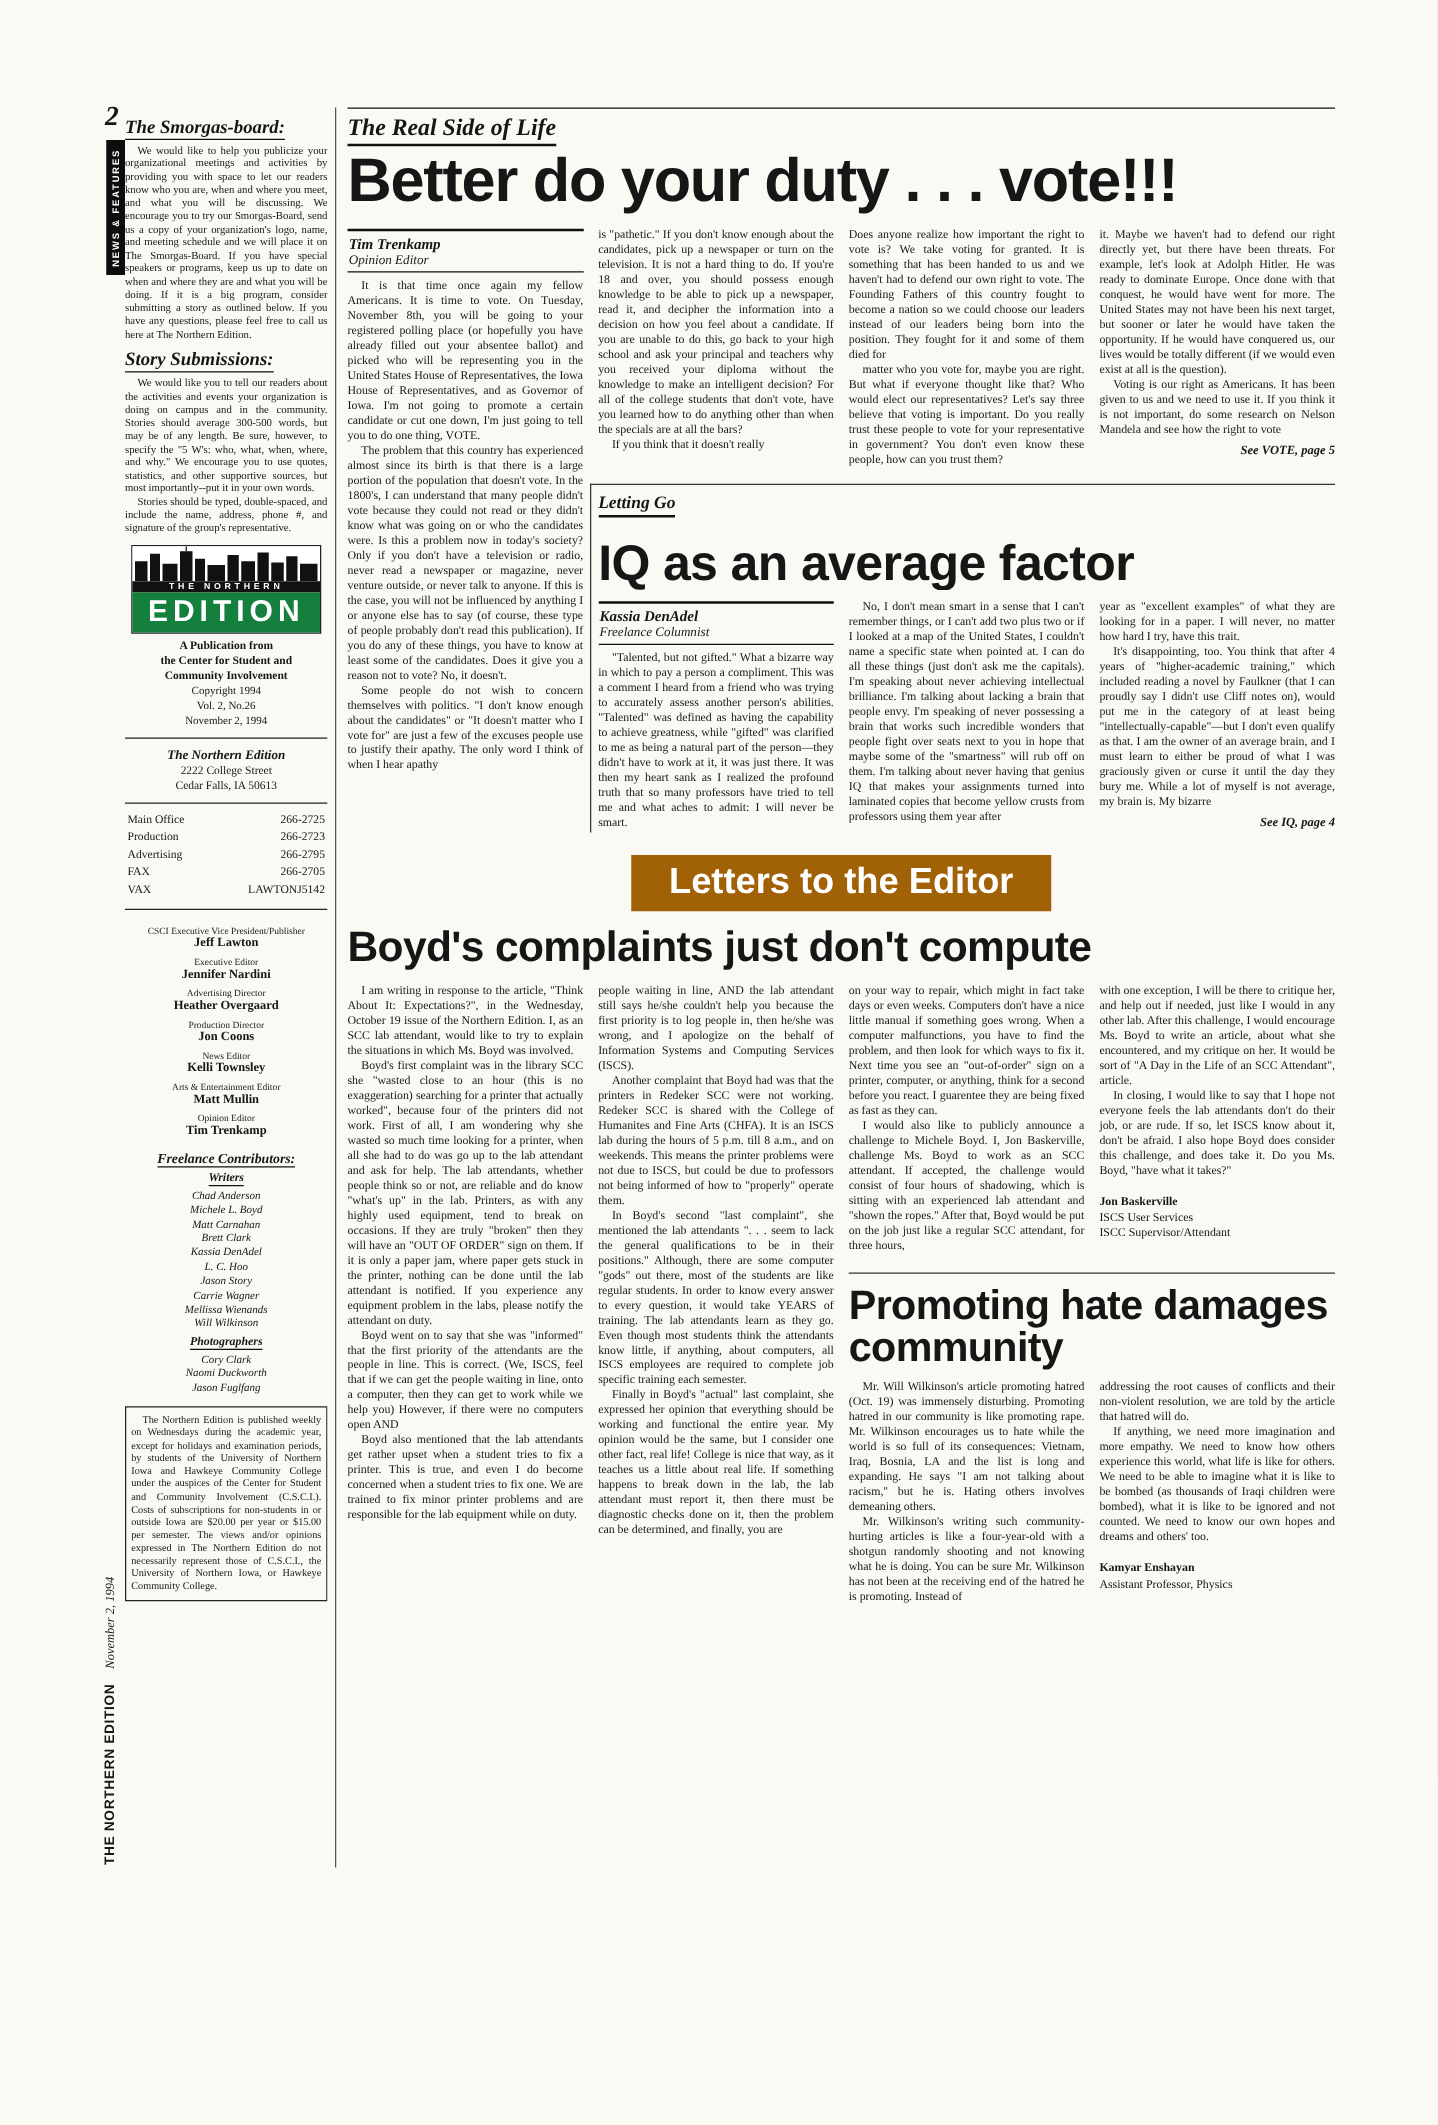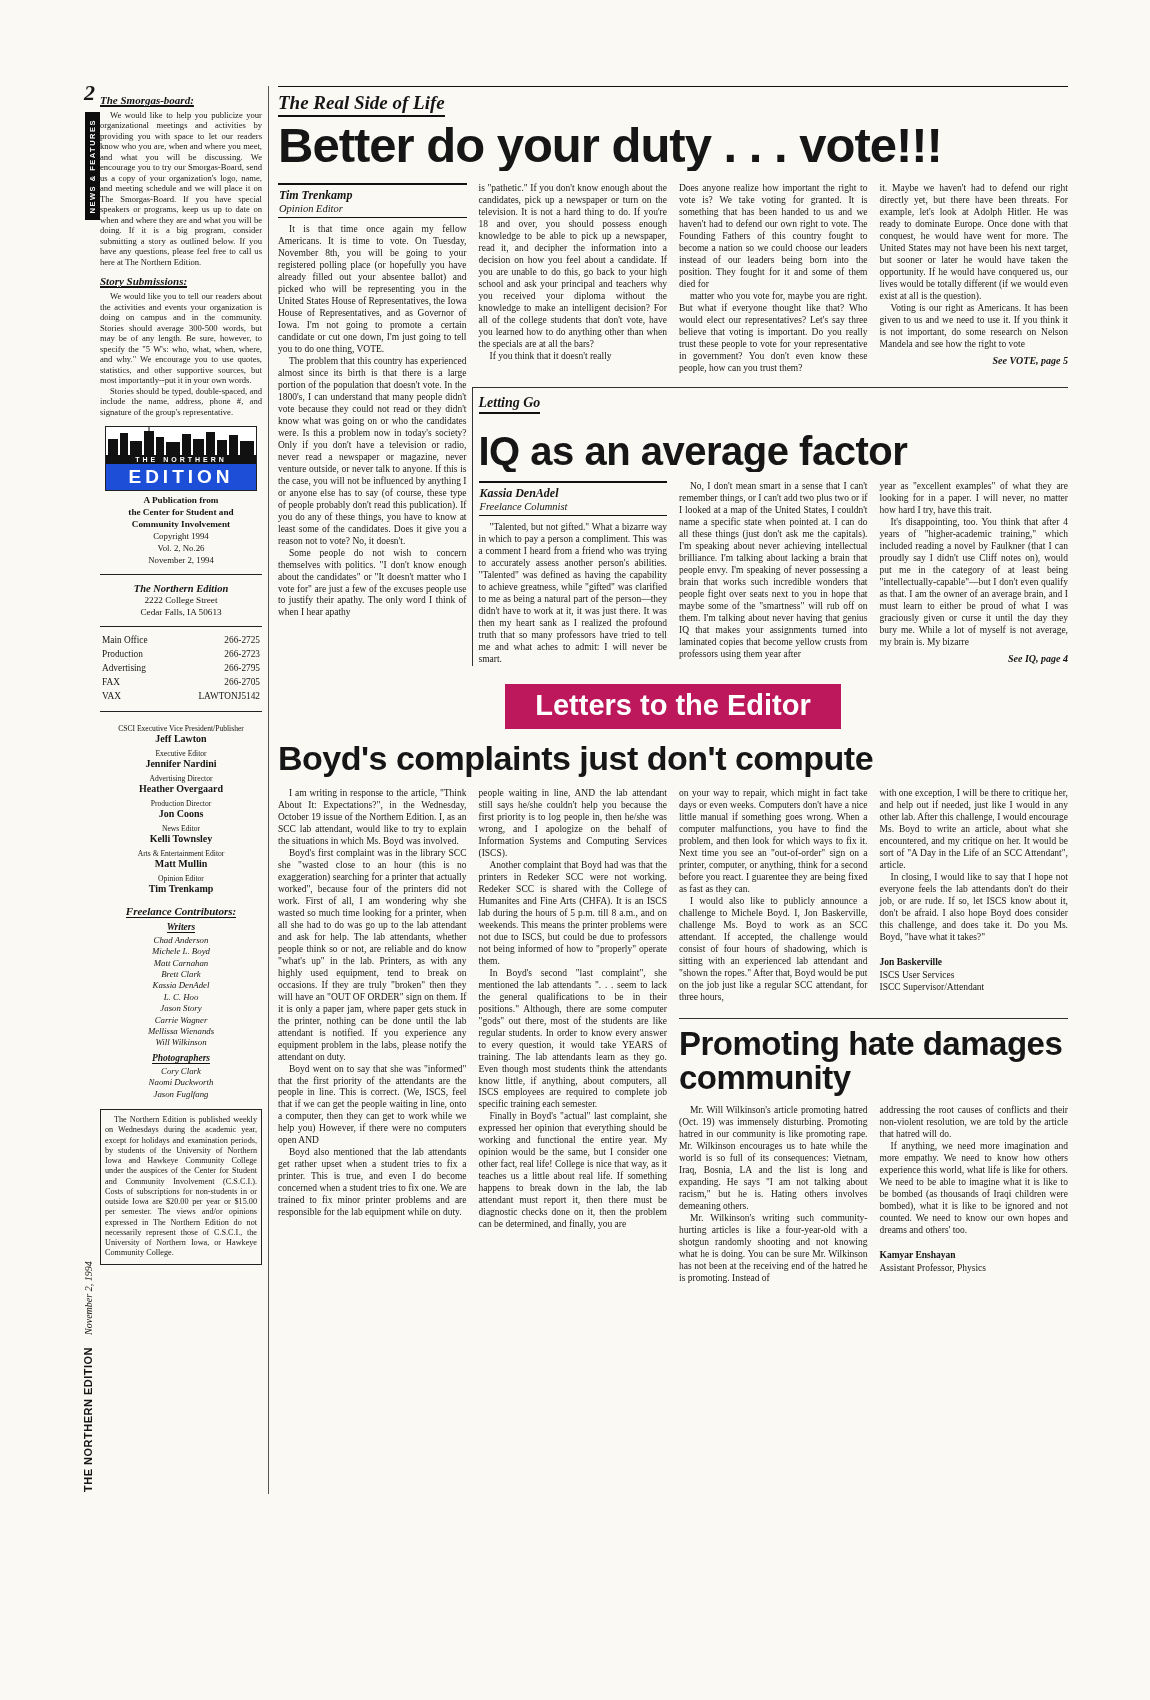--- a/index.html
+++ b/index.html
@@ -12,26 +12,26 @@
   .section-banner span { writing-mode:vertical-rl; transform:rotate(180deg); color:#fff; font-family:"Liberation Sans",sans-serif; font-weight:bold; font-size:7.5px; letter-spacing:1.5px; white-space:nowrap; }
   .spine { position:absolute; left:82px; top:1492px; width:230px; transform:rotate(-90deg); transform-origin:0 0; display:flex; gap:12px; align-items:baseline; white-space:nowrap; }
   .spine-title { font-family:"Liberation Sans",sans-serif; font-weight:bold; font-size:11px; letter-spacing:.5px; }
   .spine-date { font-style:italic; font-size:10px; }
   .vrule { position:absolute; left:268px; top:86px; width:1px; height:1408px; background:#555; }
 
   
   .sidebar { position:absolute; left:100px; top:86px; width:162px; height:1410px; overflow:hidden; }
   .pr-box { border:1.5px solid #222; padding:9px 4px; text-align:center; }
   .pr-title div { font-style:italic; font-size:15.5px; line-height:1.55; }
-  .sb-heading { font-weight:bold; font-style:italic; font-size:11px; border-bottom:1.5px solid #111; width:fit-content; margin:8px 0 3px;text-decoration:underline; }
+  .sb-heading { font-weight:bold; font-style:italic; font-size:15px; border-bottom:1.5px solid #111; width:fit-content; margin:8px 0 3px; }
   .sb-body p { font-size:8.6px; line-height:1.22; text-align:justify; text-indent:10px; }
   .logo { margin:9px auto 4px; width:152px; border:1px solid #222; }
   .skyline { display:block; width:100%; height:28px; background:#fff; }
   .logo-top { background:#111; color:#fff; text-align:center; font-family:"Liberation Sans",sans-serif; font-weight:bold; font-size:7px; letter-spacing:3px; padding:1px 0; }
-  .logo-main { background:#1d4ed8; color:#fff; text-align:center; font-family:"Liberation Sans",sans-serif; font-weight:bold; font-size:19px; letter-spacing:4px; padding:2px 0; }
+  .logo-main { background:#15803d; color:#fff; text-align:center; font-family:"Liberation Sans",sans-serif; font-weight:bold; font-size:24px; letter-spacing:4px; padding:2px 0; }
   .pub { text-align:center; margin-top:4px; }
   .pub-lines div { font-weight:bold; font-size:9.2px; line-height:1.3; }
   .pub-meta div { font-size:8.8px; line-height:1.35; }
   .address { text-align:center; margin-top:7px; }
   .addr-name { font-weight:bold; font-style:italic; font-size:10.5px; line-height:1.3; }
   .addr-line { font-size:9.2px; line-height:1.3; }
   .sb-rule { border-top:1px solid #222; margin:7px 0; }
   .contacts { font-size:9.3px; padding:0 2px; }
   .contact-row { display:flex; justify-content:space-between; line-height:1.5; }
   .staff { text-align:center; margin-top:12px; }
@@ -60,21 +60,21 @@
   .cols3 > .col { flex:1 1 0; min-width:0; }
   .cols2 { display:flex; gap:12px; }
   .cols2 > .col { flex:1 1 0; min-width:0; }
   .coltext p { font-size:9.5px; line-height:1.26; text-align:justify; text-indent:11px; }
   .cont p:first-child { text-indent:0; }
   .byline { border-top:2px solid #111; border-bottom:1px solid #111; padding:3px 1px; margin-bottom:6px; }
   .byline-name { font-weight:bold; font-style:italic; font-size:12px; }
   .byline-title { font-style:italic; font-size:10.5px; }
   .jump { font-weight:bold; font-style:italic; font-size:10px; text-align:right; margin-top:4px; }
   .iq-section { margin-top:12px; border-top:1px solid #333; border-left:1px solid #333; margin-left:-7px; padding:7px 0 0 6px; }
-  .letters-banner { background:#be185d; color:#fff; width:fit-content; margin:18px auto 12px; padding:5px 30px 7px; font-family:"Liberation Sans",sans-serif; font-weight:bold; font-size:29px; }
+  .letters-banner { background:#a16207; color:#fff; width:fit-content; margin:18px auto 12px; padding:5px 30px 7px; font-family:"Liberation Sans",sans-serif; font-weight:bold; font-size:29px; }
   .boyd-body { display:flex; gap:12px; }
   .boyd-right { width:calc(50% - 6px); flex:none; min-width:0; }
   .hate-section { margin-top:14px; border-top:1px solid #333; padding-top:8px; }
   .signature { margin-top:12px; font-size:9.5px; line-height:1.35; }
   .signature div:first-child { font-weight:bold; }
 </style>
 </head>
 <body>
 
 <div class="page">

